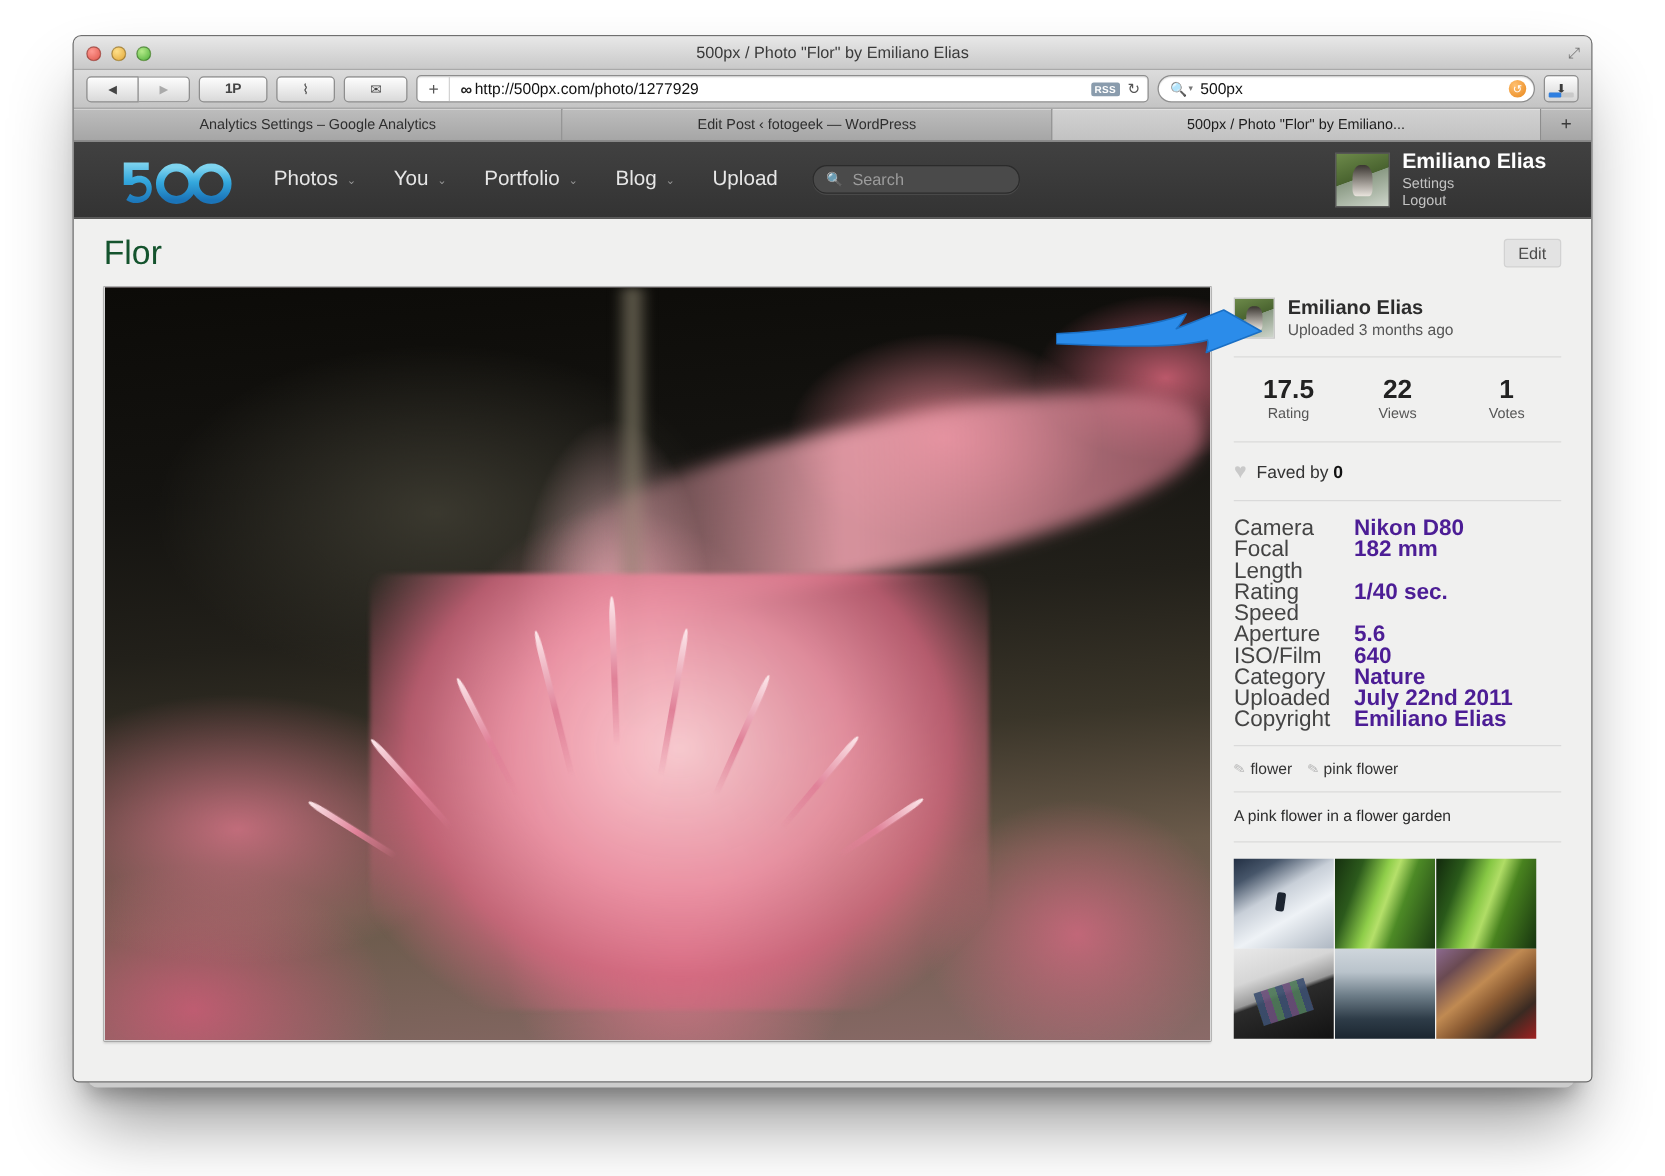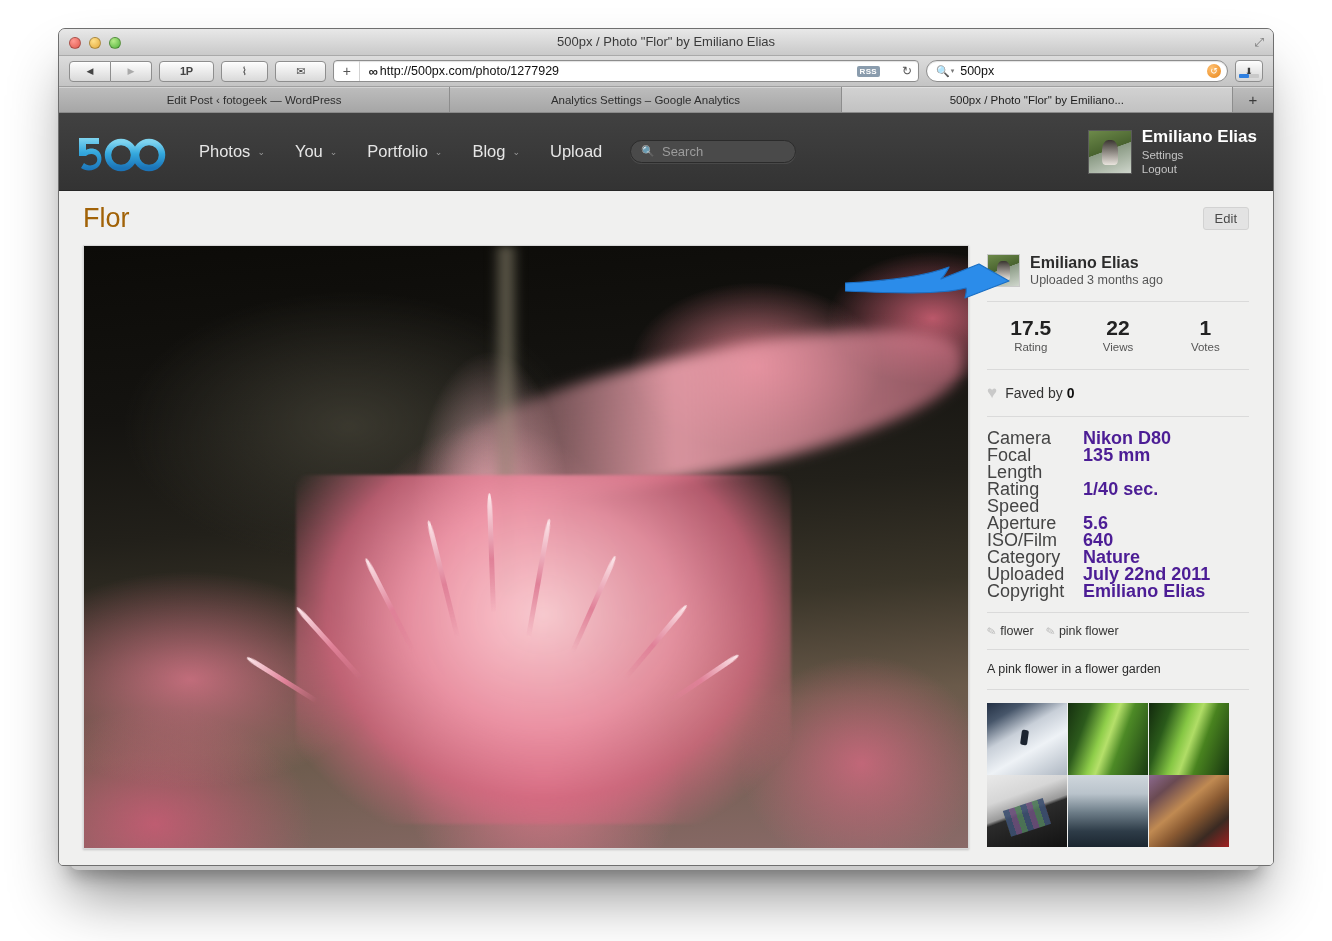--- a/index.html
+++ b/index.html
@@ -104,21 +104,21 @@
     box-shadow: 0 1px 1px rgba(0,0,0,.12) inset;
   }
   .url-plus {
     width: 26px; text-align: center;
     font-size: 14px; color: #555;
     border-right: 1px solid #d3d3d3;
     line-height: 20px;
   }
   .url-lock { padding: 0 1px 0 8px; font-size: 13px; color: #222; font-weight: bold; }
   .url-text { font-size: 12.5px; color: #111; padding-left: 1px; }
-  .url-right { margin-left: auto; display: flex; align-items: center; gap: 22px; padding-right: 6px; }
+  .url-right { margin-left: auto; display: flex; align-items: center; gap: 6px; padding-right: 6px; }
   .rss-badge {
     background: #8a9cad; color: #fff; font-size: 8px; font-weight: bold;
     border-radius: 2px; padding: 1px 3px; letter-spacing: .3px;
   }
   .reload { font-size: 12px; color: #555; }
 
   .searchwrap {
     width: 302px; height: 22px;
     display: flex; align-items: center;
     background: #fff;
@@ -175,24 +175,24 @@
 
   
   .site {
     height: calc(100% - 27px - 31px - 26px);
     background: #f0f0ef;
     position: relative;
     overflow: hidden;
   }
 
   .navbar {
-    height: 78px;
+    height: 62px;
     background: linear-gradient(#414141, #333333);
     display: flex; align-items: center;
-    padding: 0 16px;
+    padding: 0 36px;
     border-bottom: 1px solid #262626;
     position: relative;
   }
   .logo {
     width: 92px; height: 42px;
     display: flex; align-items: center;
     margin-right: 20px;
   }
   .logo svg { display: block; }
 
@@ -239,21 +239,21 @@
 
   
   .main {
     position: relative;
     padding: 0 24px;
   }
   .page-head {
     display: flex; align-items: center;
     height: 54px;
   }
-  .photo-title { font-size: 27px; color: #a16207; font-weight: normal; }
+  .photo-title { font-size: 27px; color: #14532d; font-weight: normal; }
   .edit-btn {
     margin-left: auto;
     font-size: 13px; color: #4a4a4a;
     background: #e3e3e3;
     border: 1px solid #d2d2d2;
     border-radius: 3px;
     padding: 3px 11px;
   }
 
   .body-row { display: flex; gap: 0; }
@@ -431,22 +431,22 @@
 
       <div class="dl-btn">
         <span class="dl-arrow">⬇</span>
         <span class="dl-bar">
             <i></i>
           </span>
       </div>
     </div>
 
     <div class="tabbar">
+      <div class="tab">Analytics Settings – Google Analytics</div>
       <div class="tab">Edit Post ‹ fotogeek — WordPress</div>
-      <div class="tab">Analytics Settings – Google Analytics</div>
       <div class="tab active">500px / Photo "Flor" by Emiliano...</div>
       <div class="tab tab-new">+</div>
     </div>
 
     <div class="site">
 
       <div class="navbar">
         <div class="logo">
           <svg width="92" height="40" viewBox="0 0 92 40" aria-hidden="true">
             <defs>
@@ -560,21 +560,21 @@
 
             <div class="divider"></div>
 
             <div class="exif">
               <div class="exif-row">
                 <span class="exif-k">Camera</span>
                 <span class="exif-v">Nikon D80</span>
               </div>
               <div class="exif-row">
                 <span class="exif-k">Focal Length</span>
-                <span class="exif-v">135 mm</span>
+                <span class="exif-v">182 mm</span>
               </div>
               <div class="exif-row">
                 <span class="exif-k">Rating Speed</span>
                 <span class="exif-v">1/40 sec.</span>
               </div>
               <div class="exif-row">
                 <span class="exif-k">Aperture</span>
                 <span class="exif-v">5.6</span>
               </div>
               <div class="exif-row">

